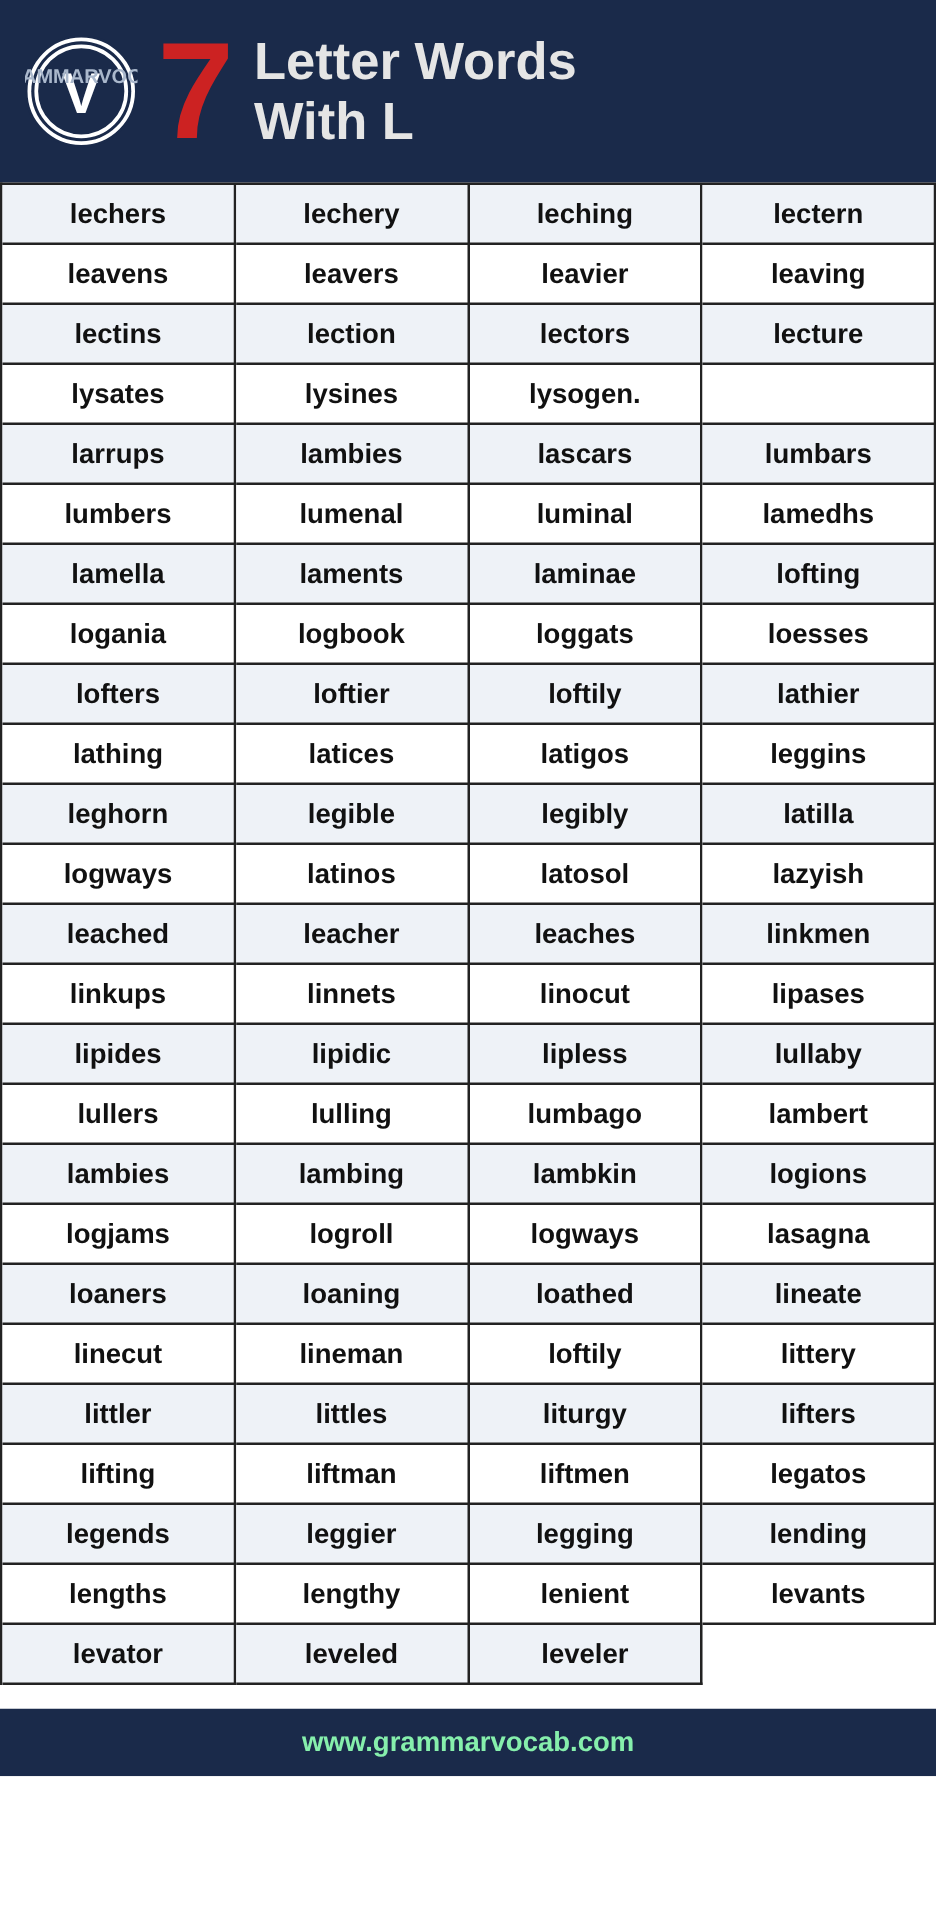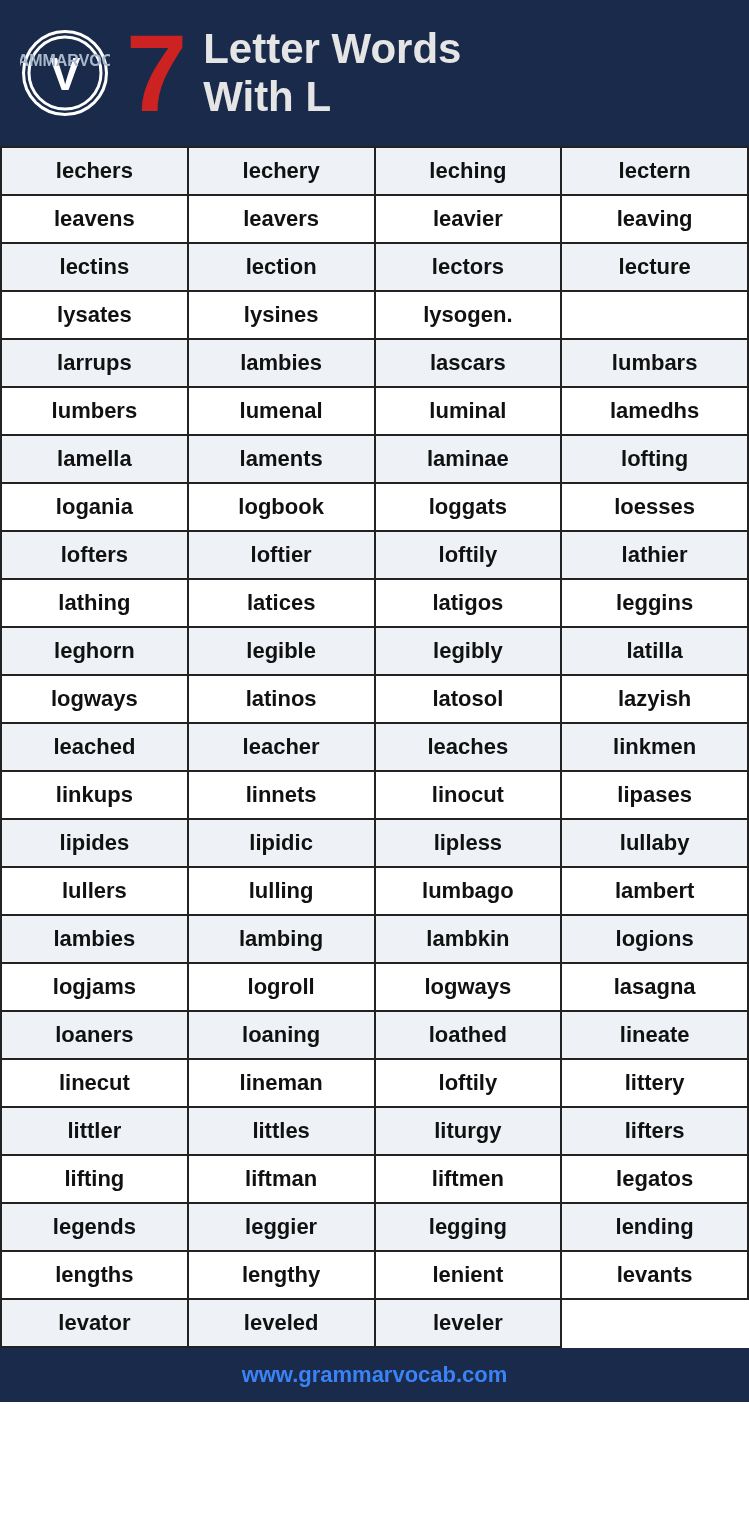--- a/index.html
+++ b/index.html
@@ -68,23 +68,24 @@
     .word-cell:nth-child(8n+6),
     .word-cell:nth-child(8n+7),
     .word-cell:nth-child(8n+8) {
       background: #fff;
     }
 
     .footer {
       background: #1a2a4a;
       text-align: center;
       padding: 14px;
-      color: #3b82f6;
+      color: #86efac;
       font-size: 22px;
       font-weight: 700;
+      margin-top: 19px;
     }
   </style>
 </head>
 <body>
 
 <div class="header">
 
   <svg class="logo" viewBox="0 0 90 90" xmlns="http://www.w3.org/2000/svg">
     <circle cx="45" cy="45" r="44" fill="#fff" stroke="#1a2a4a" stroke-width="2"></circle>
     <circle cx="45" cy="45" r="40" fill="#1a2a4a"></circle>

